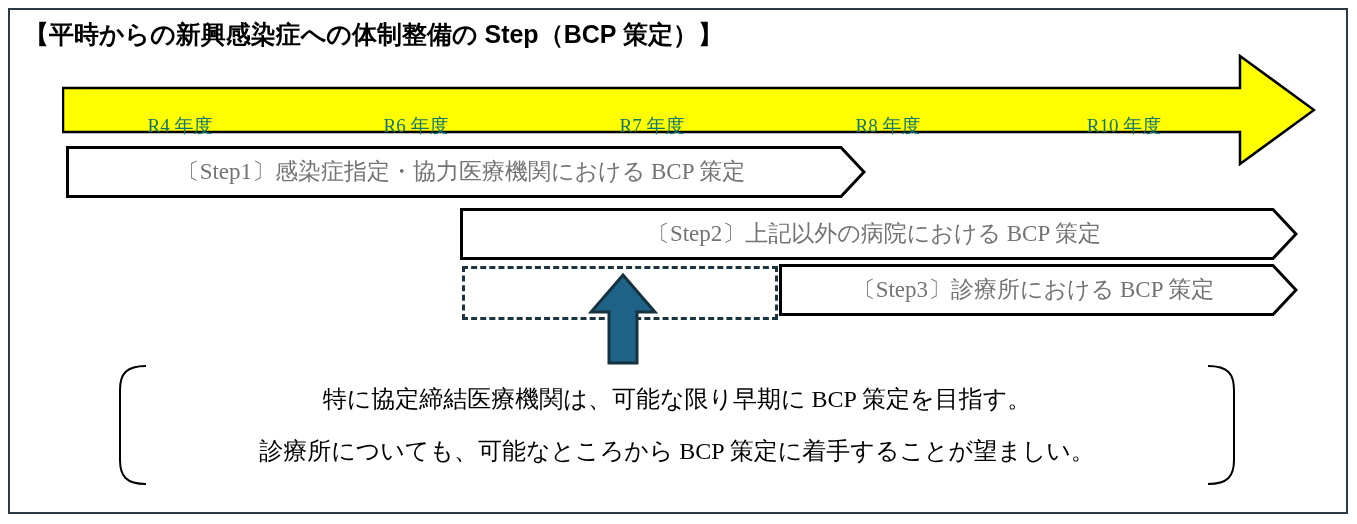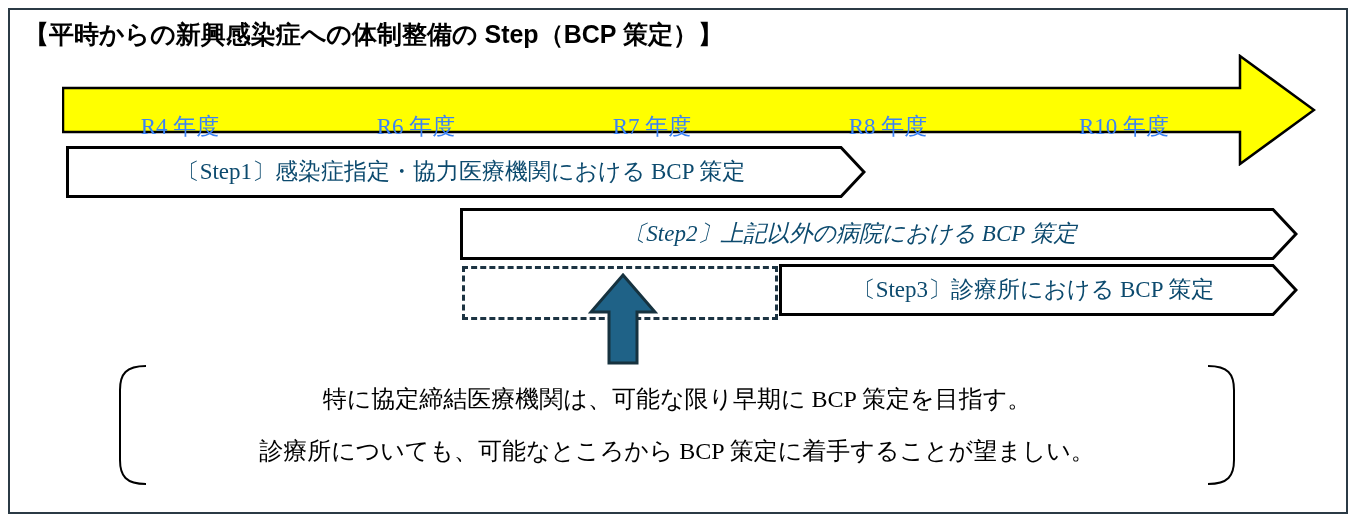--- a/index.html
+++ b/index.html
@@ -54,42 +54,42 @@
     left: 62px;
     top: 94px;
     width: 1180px;
     height: 44px;
     display: flex;
     align-items: center;
   }
   .year-label {
     flex: 1 1 0;
     text-align: center;
-    font-size: 23px;
-    color: #3b82f6;
+    font-size: 19px;
+    color: #0f766e;
     white-space: nowrap;
     margin-top: 20px;
   }
   
   .step-bar {
     position: absolute;
     height: 52px;
   }
   .step-bar svg { display: block; }
   .step-text {
     position: absolute;
     font-size: 23px;
-    color: #0c4a6e;
+    color: #737373;
     white-space: nowrap;
     line-height: 52px;
   }
   #step1-bar { left: 66px; top: 146px; width: 800px; }
   #step1-text { left: 66px; top: 146px; width: 790px; text-align: center; }
   #step2-bar { left: 460px; top: 208px; width: 838px; }
-  #step2-text { left: 436px; top: 208px; width: 828px; text-align: center; font-style: italic; }
+  #step2-text { left: 460px; top: 208px; width: 828px; text-align: center; }
   #step3-bar { left: 779px; top: 264px; width: 519px; }
   #step3-text { left: 779px; top: 264px; width: 509px; text-align: center; }
   
   #dashed-box {
     position: absolute;
     left: 462px;
     top: 266px;
     width: 316px;
     height: 54px;
     border: 3px dashed #1c3342;

